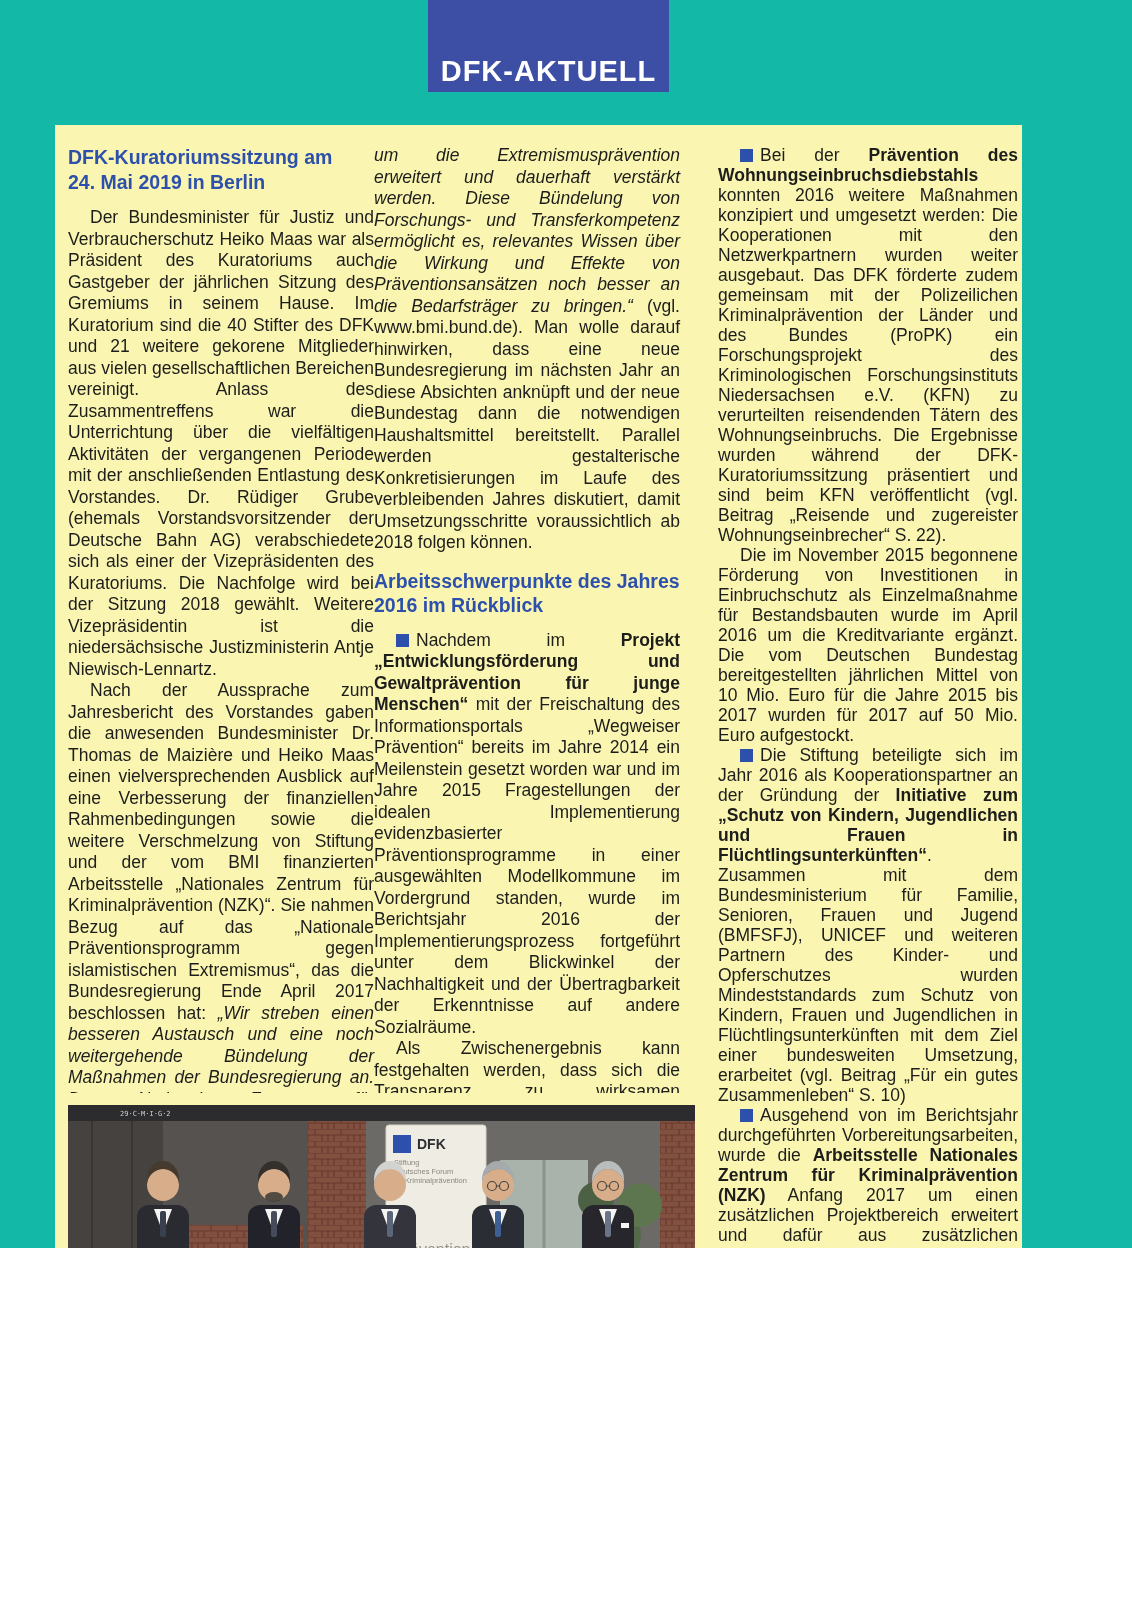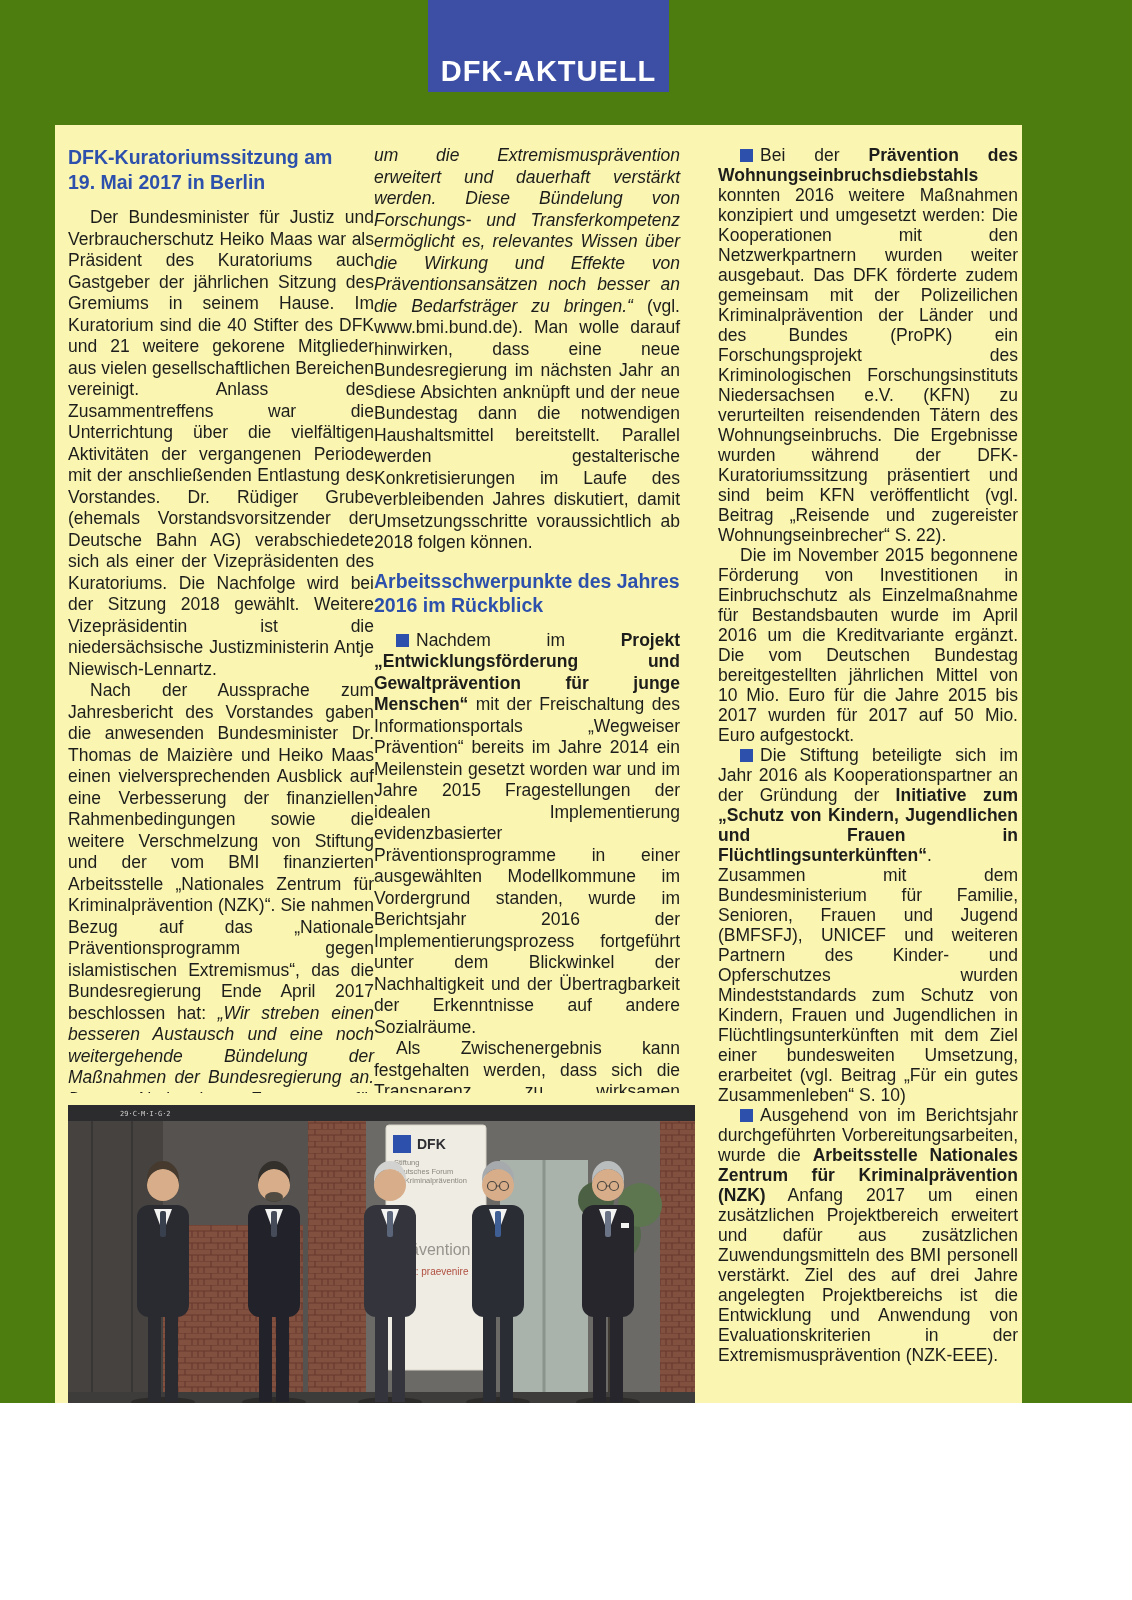--- a/index.html
+++ b/index.html
@@ -1,16 +1,16 @@
 <!DOCTYPE html>
 <html lang="de"><head>
 <meta charset="utf-8">
 <style>
   html,body{margin:0;padding:0;background:#fff;}
-  .page{position:relative;width:1132px;height:1403px;background:#4d7c0f;overflow:hidden;
+  .page{position:relative;width:1132px;height:1248px;background:#14b8a6;overflow:hidden;
         font-family:"Liberation Sans","DejaVu Sans",sans-serif;color:var(--text,#1d1d1b);}
   
   .masthead-box{position:absolute;left:428px;top:0;width:241px;height:92px;background:var(--accent,#3c4fa5);
         display:flex;align-items:flex-end;justify-content:center;box-sizing:border-box;padding-bottom:4px;}
   .masthead-box span{color:#fff;font-weight:bold;font-size:29px;letter-spacing:1px;}
   
   .content{position:absolute;left:55px;top:125px;width:967px;height:1343px;background:var(--sheet,#faf6b2);
         box-sizing:border-box;padding:20px 4px 0 13px;display:flex;overflow:hidden;}
   .left-wrap{width:628px;flex:0 0 628px;}
   .text-row{display:flex;height:948px;overflow:hidden;}
@@ -46,21 +46,21 @@
 
   <div class="masthead-box">
     <span>DFK-AKTUELL</span>
   </div>
 
   <div class="content">
     <div class="left-wrap">
       <div class="text-row">
         <div class="col" id="col-0">
             <div class="heading">DFK-Kuratoriumssitzung am
-19. Mai 2017 in Berlin</div>
+24. Mai 2019 in Berlin</div>
             <p class="indent"><span>Der Bundesminister für Justiz und Verbraucherschutz Heiko Maas war als Präsident des Kuratoriums auch Gastgeber der jährlichen Sitzung des Gremiums in seinem Hause. Im Kuratorium sind die 40 Stifter des DFK und 21 weitere gekorene Mitglieder aus vielen gesellschaftlichen Bereichen vereinigt. Anlass des Zusammentreffens war die Unterrichtung über die vielfältigen Aktivitäten der vergangenen Periode mit der anschließenden Entlastung des Vorstandes. Dr. Rüdiger Grube (ehemals Vorstandsvorsitzender der Deutsche Bahn AG) verabschiedete sich als einer der Vizepräsidenten des Kuratoriums. Die Nachfolge wird bei der Sitzung 2018 gewählt. Weitere Vizepräsidentin ist die niedersächsische Justizministerin Antje Niewisch-Lennartz.</span></p>
             <p class="indent"><span>Nach der Aussprache zum Jahresbericht des Vorstandes gaben die anwesenden Bundesminister Dr. Thomas de Maizière und Heiko Maas einen vielversprechenden Ausblick auf eine Verbesserung der finanziellen Rahmenbedingungen sowie die weitere Verschmelzung von Stiftung und der vom BMI finanzierten Arbeitsstelle „Nationales Zentrum für Kriminalprävention (NZK)“. Sie nahmen Bezug auf das „Nationale Präventionsprogramm gegen islamistischen Extremismus“, das die Bundesregierung Ende April 2017 beschlossen hat: </span><span class="seg-i">„Wir streben einen besseren Austausch und eine noch weitergehende Bündelung der Maßnahmen der Bundesregierung an. Das Nationale Zentrum für Kriminalprävention (NZK) und das Deutsche Forum für Kriminalprävention (DFK) sollen perspektivisch miteinander verschmolzen,</span></p>
           </div>
         <div class="col" id="col-1">
             <p><span class="seg-i">um die Extremismusprävention erweitert und dauerhaft verstärkt werden. Diese Bündelung von Forschungs- und Transferkompetenz ermöglicht es, relevantes Wissen über die Wirkung und Effekte von Präventionsansätzen noch besser an die Bedarfsträger zu bringen.“</span><span> (vgl. www.bmi.bund.de). Man wolle darauf hinwirken, dass eine neue Bundesregierung im nächsten Jahr an diese Absichten anknüpft und der neue Bundestag dann die notwendigen Haushaltsmittel bereitstellt. Parallel werden gestalterische Konkretisierungen im Laufe des verbleibenden Jahres diskutiert, damit Umsetzungsschritte voraussichtlich ab 2018 folgen können.</span></p>
             <div class="heading mt">Arbeitsschwerpunkte des Jahres
 2016 im Rückblick</div>
             <p class="indent"><span class="bullet"></span><span>Nachdem im </span><span class="seg-b">Projekt „Entwicklungsförderung und Gewaltprävention für junge Menschen“</span><span> mit der Freischaltung des Informationsportals „Wegweiser Prävention“ bereits im Jahre 2014 ein Meilenstein gesetzt worden war und im Jahre 2015 Fragestellungen der idealen Implementierung evidenzbasierter Präventionsprogramme in einer ausgewählten Modellkommune im Vordergrund standen, wurde im Berichtsjahr 2016 der Implementierungsprozess fortgeführt unter dem Blickwinkel der Nachhaltigkeit und der Übertragbarkeit der Erkenntnisse auf andere Sozialräume.</span></p>
             <p class="indent"><span>Als Zwischenergebnis kann festgehalten werden, dass sich die Transparenz zu wirksamen Präventionsansätzen deutlich verbessert hat und dass auch die Hilfestellungen zur Implementierung sichtbare Konturen bekommen haben (vgl. auch Beitrag „Papilio-Integration S. 13).</span></p>
           </div>

